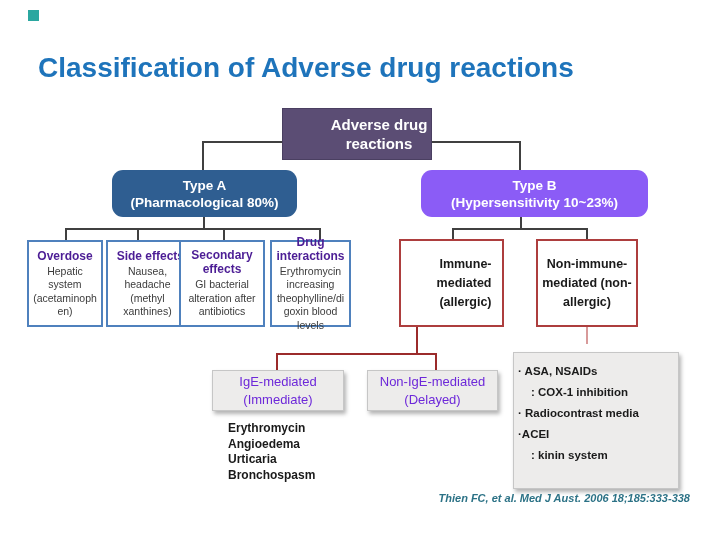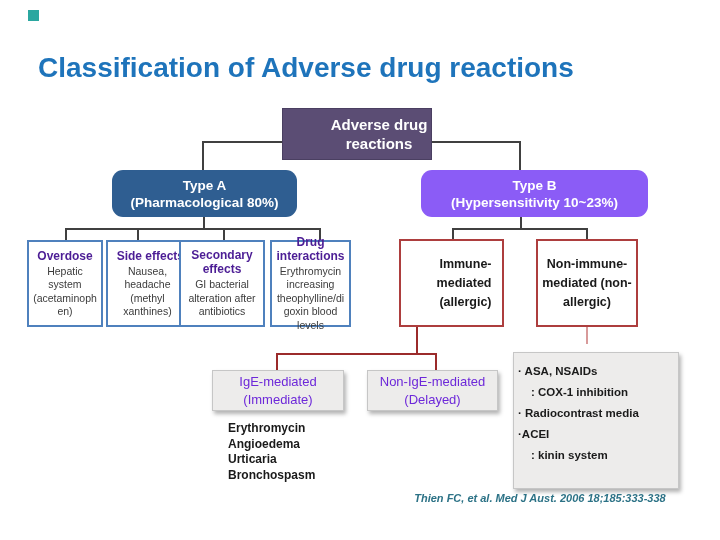--- a/index.html
+++ b/index.html
@@ -36,21 +36,21 @@
   .gray-box{background:#EDECEB;border:1px solid #C6C6C6;box-shadow:2px 3px 4px rgba(0,0,0,0.30);}
   .ige-box{top:370px;height:41px;font-size:13px;font-weight:normal;color:#6d28d9;line-height:18px;}
   .ige{left:212px;width:132px;}
   .non-ige{left:367px;width:131px;}
   .examples{position:absolute;left:228px;top:421px;font-size:12px;font-weight:bold;
             color:#1A1A1A;line-height:15.5px;}
   .details-panel{left:513px;top:344px;width:166px;height:137px;justify-content:flex-start;
                  align-items:flex-start;text-align:left;padding:8px 4px;
                  font-size:11.5px;font-weight:bold;color:#1A1A1A;line-height:21px;margin-top:8px;}
   .details-panel .mech{padding-left:13px;}
-  .citation{position:absolute;left:390px;top:492px;width:300px;text-align:center;
+  .citation{position:absolute;left:390px;top:492px;width:300px;text-align:right;
             font-size:11px;font-weight:bold;font-style:italic;color:#2C7286;}
   .ln{position:absolute;}
   .ln-gray{background:#404040;}
   .ln-red{background:#9B2B2B;}
   .ln-pink{background:#D89A9A;}
 </style>
 </head>
 <body>
 
 <div class="slide">

